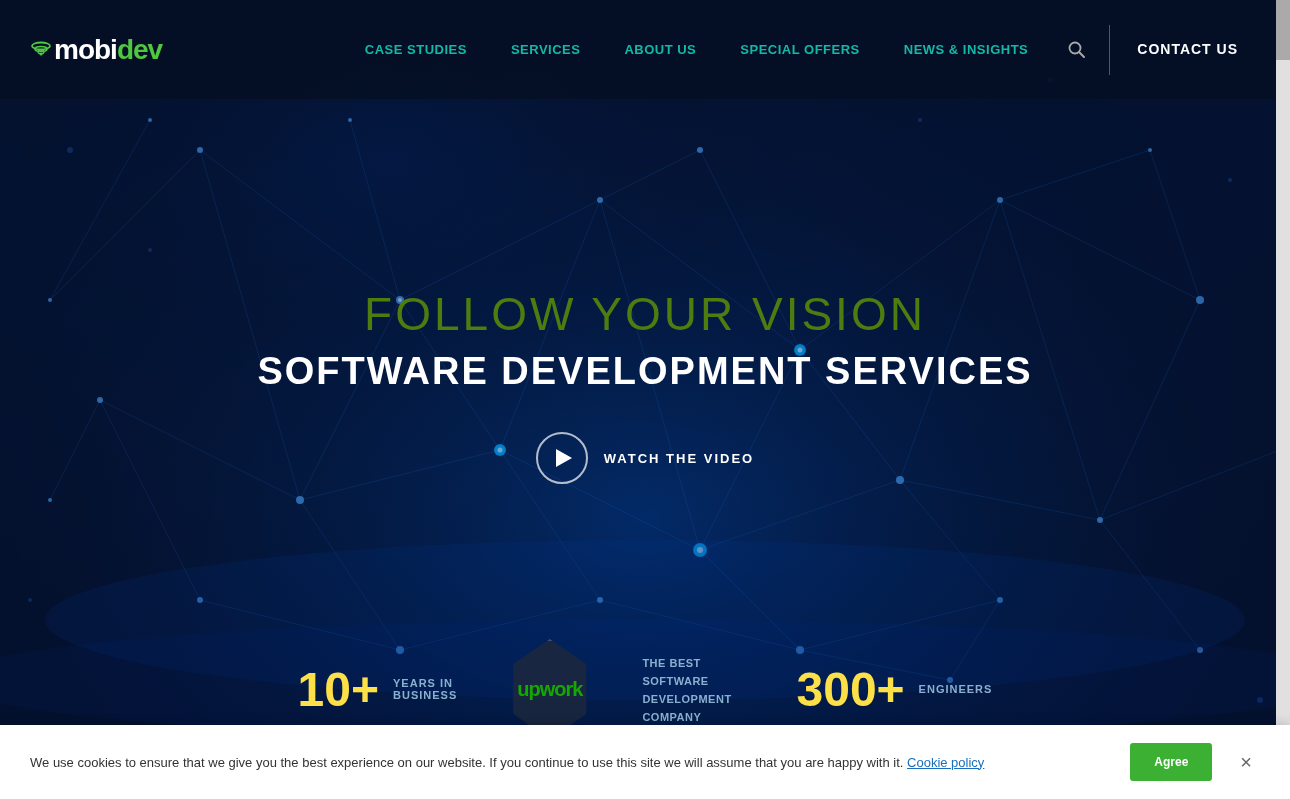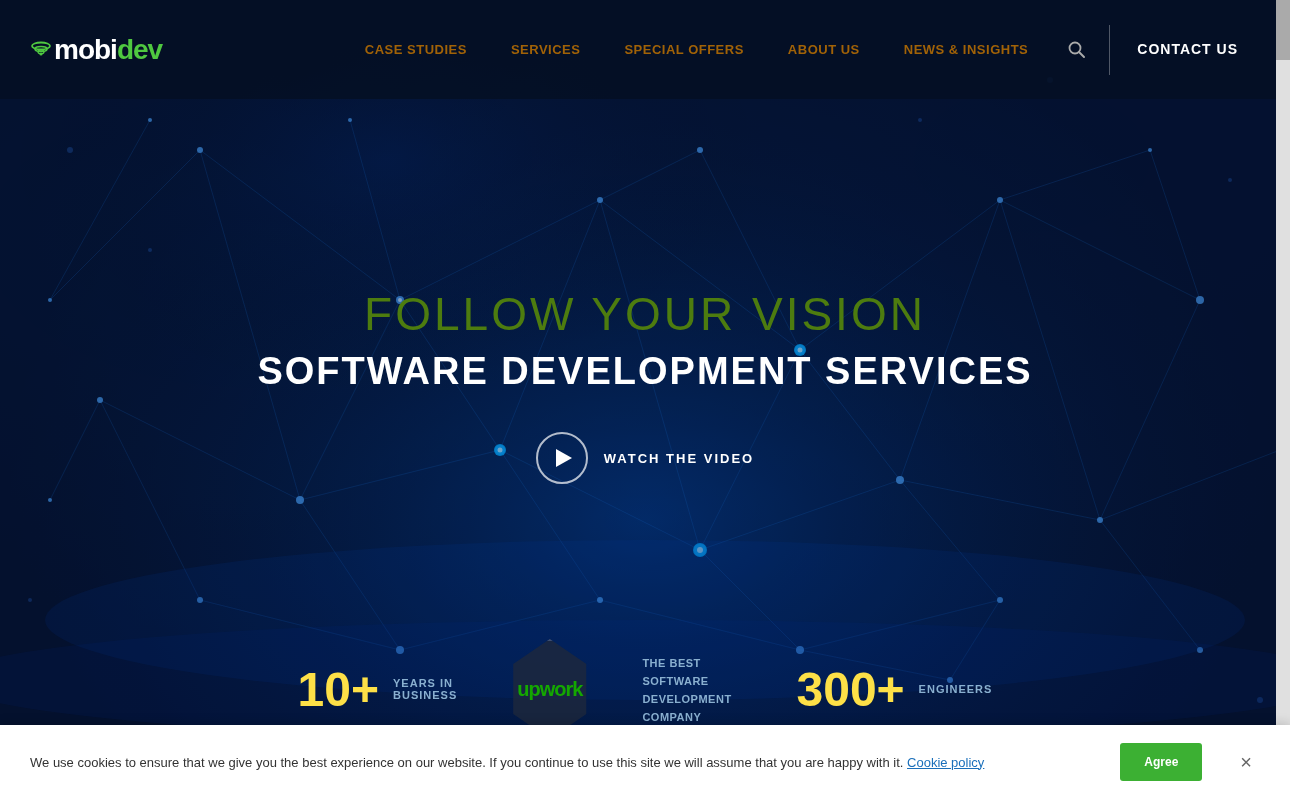--- a/index.html
+++ b/index.html
@@ -28,21 +28,21 @@
     }
     .logo-mobi { color: white; }
     .logo-dev { color: #4fc840; }
     .nav-links {
       display: flex;
       align-items: center;
       gap: 0;
       list-style: none;
     }
     .nav-links li a {
-      color: #a16207;
+      color: #14b8a6;
       text-decoration: none;
       font-size: 13px;
       font-weight: 600;
       letter-spacing: 0.5px;
       padding: 0 22px;
       display: block;
       height: 99px;
       line-height: 99px;
       white-space: nowrap;
       transition: color 0.2s;
@@ -199,21 +199,21 @@
     }
 
     
     .cookie-banner {
       position: fixed;
       bottom: 0; left: 0; right: 0;
       background: white;
       padding: 18px 30px;
       display: flex;
       align-items: center;
-      gap: 30px;
+      gap: 20px;
       z-index: 1000;
       box-shadow: 0 -2px 10px rgba(0,0,0,0.15);
     }
     .cookie-text {
       font-size: 13px;
       color: #333;
       flex: 1;
     }
     .cookie-link {
       color: #1a6fba;
@@ -402,24 +402,24 @@
     </div>
 
     <ul class="nav-links">
       <li>
         <a href="#">CASE STUDIES</a>
       </li>
       <li>
         <a href="#">SERVICES</a>
       </li>
       <li>
+        <a href="#">ABOUT US</a>
+      </li>
+      <li>
         <a href="#">SPECIAL OFFERS</a>
-      </li>
-      <li>
-        <a href="#">ABOUT US</a>
       </li>
       <li>
         <a href="#">NEWS &amp; INSIGHTS</a>
       </li>
     </ul>
 
     <div class="nav-search">
       <svg width="18" height="18" viewBox="0 0 18 18" fill="none">
         <circle cx="7" cy="7" r="5.5" stroke="#aaa" stroke-width="1.8"></circle>
         <line x1="11" y1="11" x2="16" y2="16" stroke="#aaa" stroke-width="2" stroke-linecap="round"></line>

